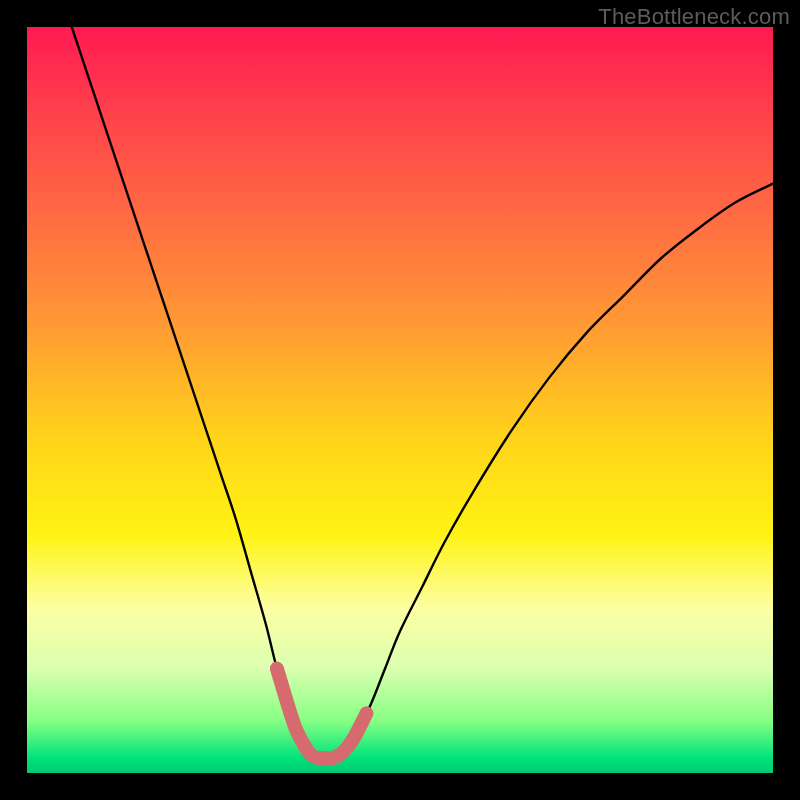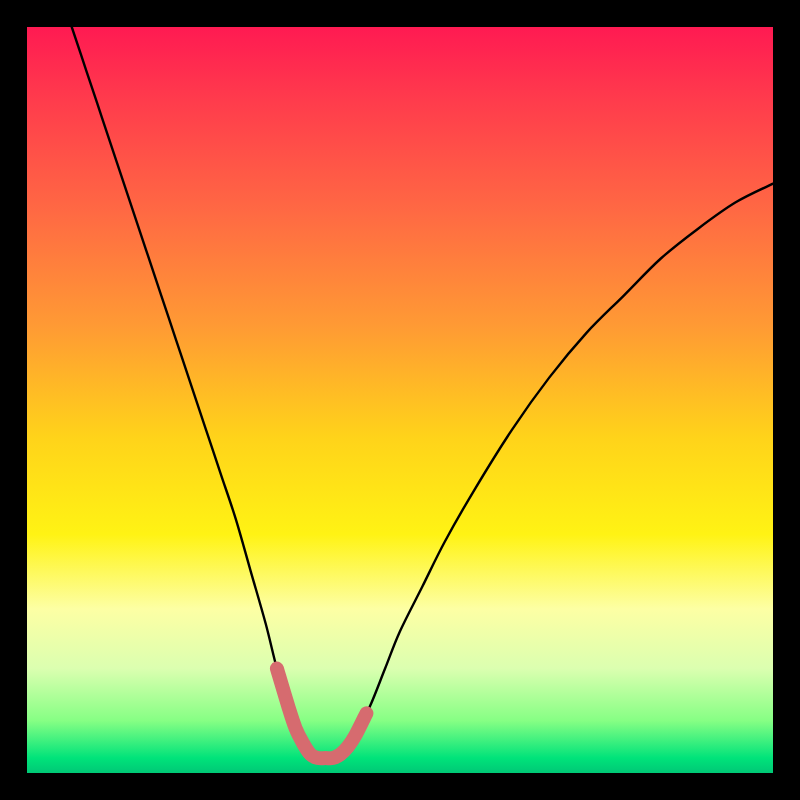--- a/index.html
+++ b/index.html
@@ -64,13 +64,14 @@
   <div class="plot">
     <svg class="curve" viewBox="0 0 746 746" preserveAspectRatio="none">
       <g>
         <path id="curvePath" fill="none" stroke="#000000" stroke-width="2.4" stroke-linecap="round" stroke-linejoin="round" d="M 44.76 0 C 47.24666666666666 7.459999999999998 54.70666666666666 29.839999999999996 59.68 44.75999999999999 C 64.65333333333334 59.679999999999986 69.62666666666668 74.59999999999997 74.60000000000001 89.51999999999998 C 79.57333333333334 104.44 84.54666666666667 119.36000000000008 89.52 134.2800000000001 C 94.49333333333333 149.20000000000007 99.46666666666668 164.11999999999998 104.44000000000001 179.03999999999996 C 109.41333333333334 193.95999999999995 114.38666666666667 208.88000000000005 119.36 223.80000000000007 C 124.33333333333333 238.72000000000008 129.30666666666667 253.64000000000001 134.28 268.56 C 139.25333333333333 283.48 144.2266666666667 298.40000000000003 149.20000000000002 313.32000000000005 C 154.17333333333335 328.24000000000007 159.14666666666668 343.15999999999997 164.12 358.08 C 169.09333333333333 373 174.06666666666666 387.91999999999996 179.04 402.84 C 184.01333333333332 417.76 188.98666666666668 432.67999999999995 193.96 447.59999999999997 C 198.93333333333334 462.52 203.9066666666667 476.1966666666667 208.88000000000002 492.36 C 213.85333333333335 508.5233333333333 218.82666666666665 527.1733333333333 223.79999999999998 544.5799999999999 C 228.7733333333333 561.9866666666666 234.36833333333334 580.6366666666667 238.72 596.8 C 243.07166666666666 612.9633333333333 246.18000000000004 627.8833333333332 249.91000000000003 641.56 C 253.64000000000001 655.2366666666667 257.9916666666666 668.9133333333333 261.09999999999997 678.86 C 264.2083333333333 688.8066666666667 266.0733333333333 695.0233333333333 268.56 701.24 C 271.0466666666667 707.4566666666667 273.5333333333333 711.8083333333333 276.02 716.16 C 278.50666666666666 720.5116666666667 280.99333333333334 724.8633333333333 283.48 727.35 C 285.9666666666667 729.8366666666667 288.4533333333333 730.4583333333334 290.94 731.08 C 293.4266666666667 731.7016666666667 295.91333333333336 731.08 298.40000000000003 731.08 C 300.8866666666667 731.08 303.3733333333333 731.7016666666667 305.85999999999996 731.08 C 308.34666666666664 730.4583333333334 310.8333333333333 729.215 313.32 727.35 C 315.8066666666667 725.485 318.2933333333333 722.9983333333333 320.78 719.89 C 323.26666666666665 716.7816666666666 324.51 715.5383333333334 328.24 708.7 C 331.97 701.8616666666667 338.1866666666667 690.0500000000001 343.16 678.86 C 348.1333333333333 667.67 353.1066666666667 653.9933333333333 358.08 641.56 C 363.0533333333333 629.1266666666666 366.7833333333333 617.9366666666666 373 604.26 C 379.2166666666667 590.5833333333334 387.91999999999996 574.42 395.38 559.5 C 402.84000000000003 544.58 409.05666666666673 530.9033333333333 417.76000000000005 514.74 C 426.46333333333337 498.57666666666665 436.40999999999997 481.16999999999996 447.59999999999997 462.52 C 458.78999999999996 443.87 472.4666666666667 421.48999999999995 484.90000000000003 402.84 C 497.33333333333337 384.19 509.7666666666666 366.7833333333333 522.1999999999999 350.62 C 534.6333333333332 334.4566666666667 547.0666666666666 319.5366666666667 559.5 305.86 C 571.9333333333334 292.18333333333334 584.3666666666668 280.99333333333334 596.8000000000001 268.56 C 609.2333333333333 256.12666666666667 621.6666666666667 242.45 634.1 231.26 C 646.5333333333333 220.07 658.9666666666667 210.74499999999998 671.4 201.41999999999996 C 683.8333333333333 192.09499999999994 696.2666666666667 182.76999999999995 708.6999999999999 175.30999999999995 C 721.1333333333332 167.84999999999994 739.7833333333333 159.7683333333333 746 156.65999999999997"></path>
       </g>
       <g>
         <path id="bandPath" fill="none" stroke="#d66b6f" stroke-width="14" stroke-linecap="round" stroke-linejoin="round" d="M 249.91000000000003 641.56 C 251.775 647.7766666666666 257.9916666666666 668.9133333333333 261.09999999999997 678.86 C 264.2083333333333 688.8066666666667 266.0733333333333 695.0233333333333 268.56 701.24 C 271.0466666666667 707.4566666666667 273.5333333333333 711.8083333333333 276.02 716.16 C 278.50666666666666 720.5116666666667 280.99333333333334 724.8633333333333 283.48 727.35 C 285.9666666666667 729.8366666666667 288.4533333333333 730.4583333333334 290.94 731.08 C 293.4266666666667 731.7016666666667 295.91333333333336 731.08 298.40000000000003 731.08 C 300.8866666666667 731.08 303.3733333333333 731.7016666666667 305.85999999999996 731.08 C 308.34666666666664 730.4583333333334 310.8333333333333 729.215 313.32 727.35 C 315.8066666666667 725.485 318.2933333333333 722.9983333333333 320.78 719.89 C 323.26666666666665 716.7816666666666 325.13166666666666 714.2950000000001 328.24 708.7 C 331.34833333333336 703.105 337.565 690.0500000000001 339.43 686.32"></path>
       </g>
     </svg>
   </div>
+  <div class="watermark">TheBottleneck.com</div>
 </div>
 
 </body></html>

